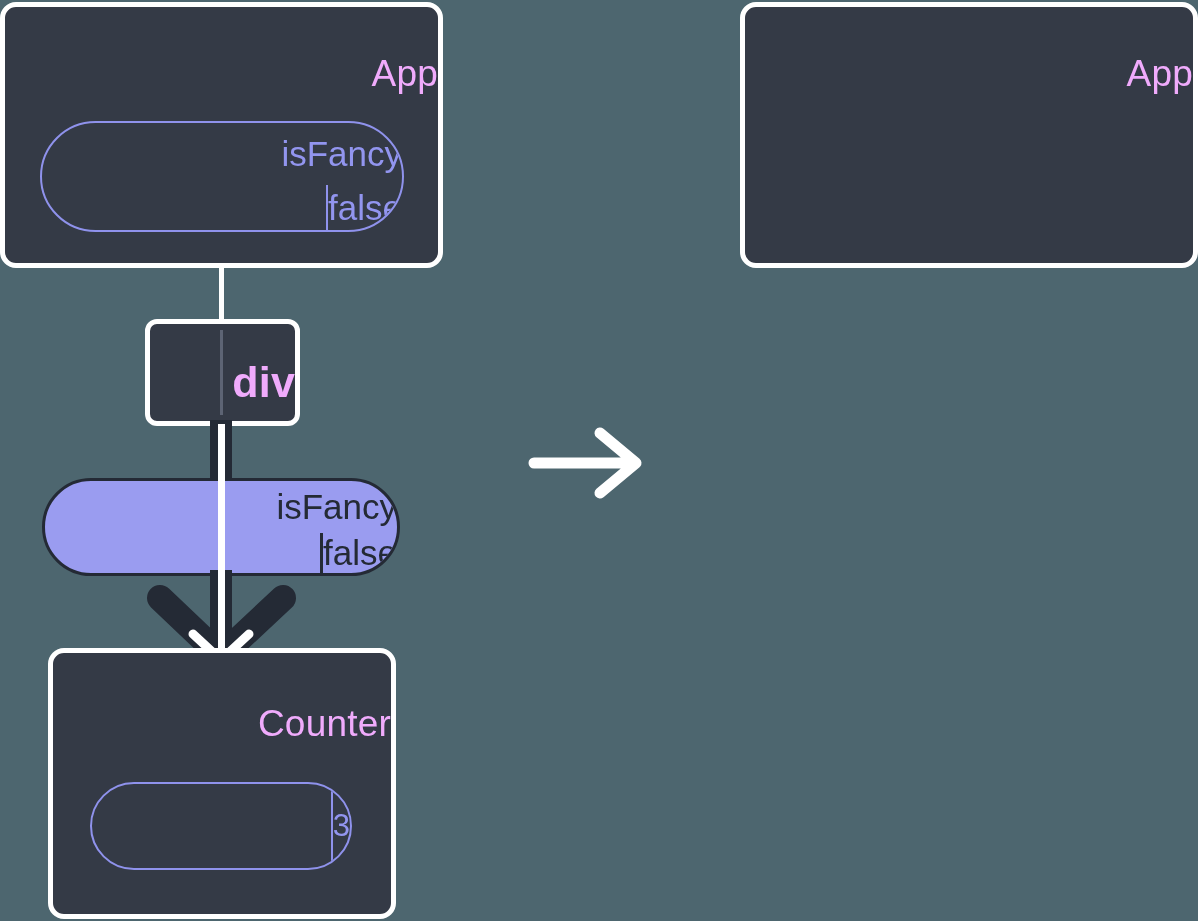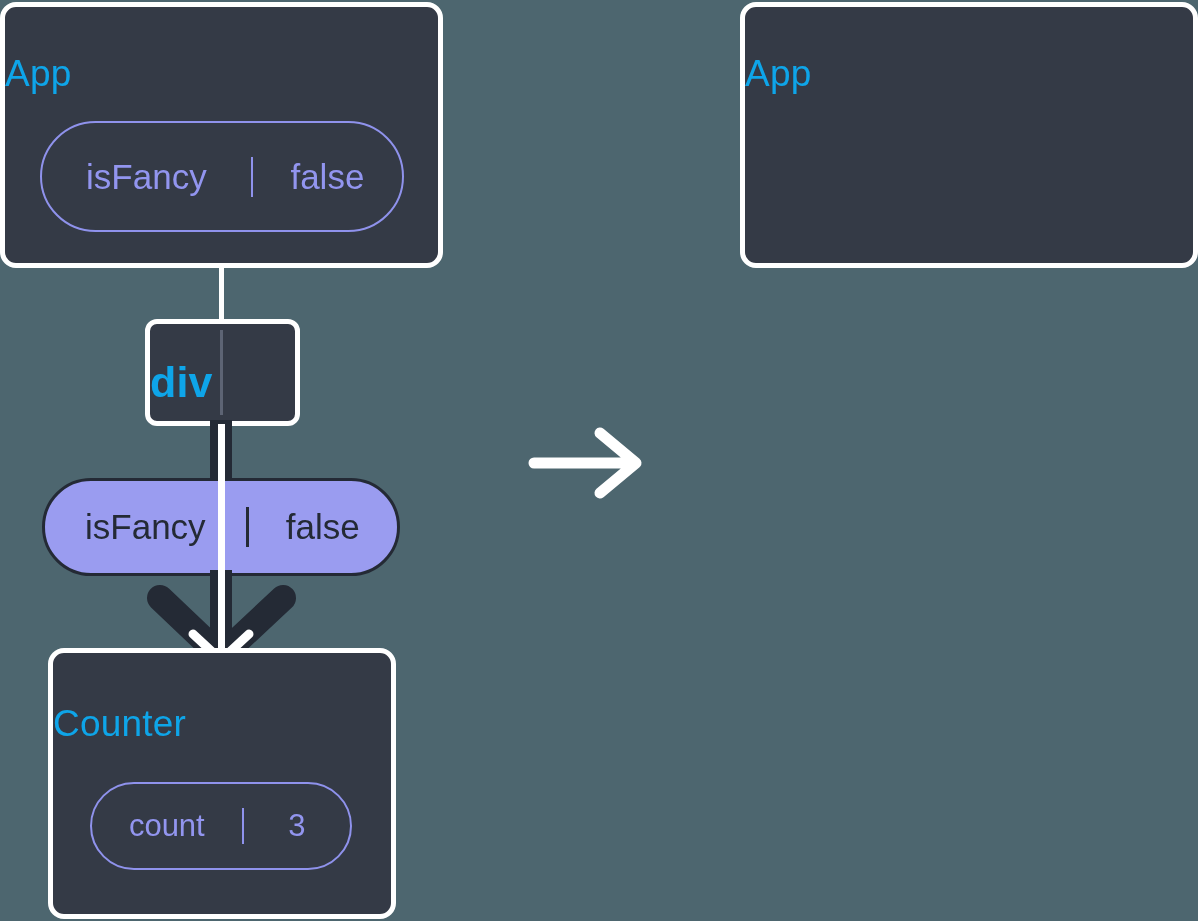--- a/index.html
+++ b/index.html
@@ -28,22 +28,22 @@
   .cbox {
     position: absolute;
     background: #343a46;
     border: 5px solid #ffffff;
     border-radius: 16px;
     box-sizing: border-box;
   }
   .cbox-title {
     position: absolute;
     left: 0; right: 0;
-    text-align: left;
-    color: #0ea5e9;
+    text-align: right;
+    color: #f0abfc;
     font-size: 37px;
     font-weight: 400;
     letter-spacing: 0.2px;
   }
 
   
   .box-app   { left: 0px;  top: 2px;  width: 443px; height: 266px; }
   .r .box-app { left: 2px; top: 2px; width: 458px; height: 266px; }
   .box-app .cbox-title { top: 46px; }
 
@@ -52,24 +52,25 @@
   .box-div .cbox-title { top: 34px; font-size: 43px; font-weight: 700; }
 
   
   .box-counter { left: 48px; top: 648px; width: 348px; height: 271px; }
   .box-counter .cbox-title { top: 50px; }
 
   
   .pill {
     position: absolute;
     display: flex;
-    align-items: center;
+    align-items: flex-end;
     box-sizing: border-box;
     border-radius: 999px;
     overflow: hidden;
+    flex-direction: column;
   }
   .pill .cell {
     display: flex;
     align-items: center;
     justify-content: center;
     box-sizing: border-box;
     white-space: nowrap;
   }
 
   
@@ -193,21 +194,20 @@
       <svg width="143" height="88" viewBox="0 0 143 88">
         <path d="M43 58 L71 84 L99 58" fill="none" stroke="#ffffff" stroke-width="9" stroke-linecap="round" stroke-linejoin="round"></path>
       </svg>
     </div>
 
     <div class="cbox box-counter">
       <div class="cbox-title">Counter</div>
     </div>
 
     <div class="pill outline pill-counter">
-      <div class="cell key">count</div>
       <div class="cell value">3</div>
     </div>
   </div>
 
   <div class="mid-arrow">
     <svg width="120" height="76" viewBox="0 0 120 76">
       <path d="M6 38 L106 38 M72 8 L108 38 L72 68" fill="none" stroke="#ffffff" stroke-width="11" stroke-linecap="round" stroke-linejoin="round"></path>
     </svg>
   </div>
 

